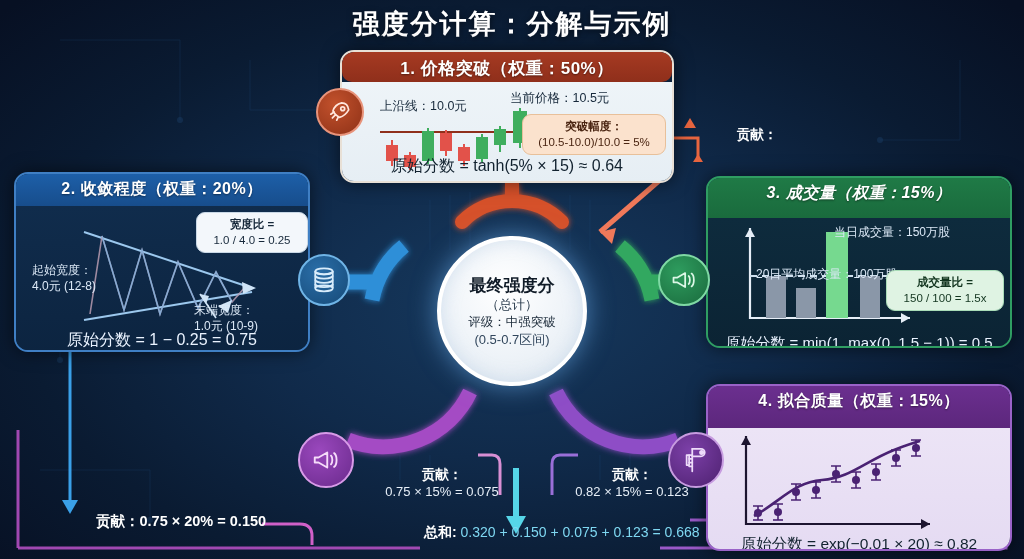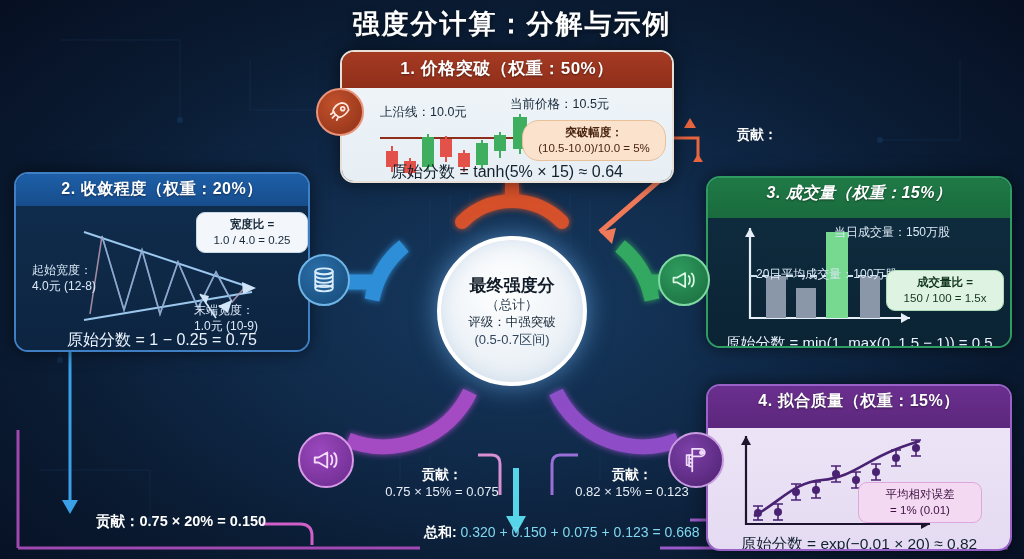--- a/index.html
+++ b/index.html
@@ -24,21 +24,21 @@
     box-shadow:0 0 18px rgba(0,0,0,.55);
   }
   .card .hd {
     text-align:center; color:#fff; font-weight:bold;
     letter-spacing:.5px; text-shadow:0 1px 2px rgba(0,0,0,.45);
   }
   .card .bd { position:relative; }
 
   
   #card1 { left:340px; top:50px; width:334px; height:133px; border-color:#e8e0d6; }
-  #card1 .hd { background:linear-gradient(180deg,#a63a22,#8f2f1b); font-size:17px; padding:5px 0 8px; }
+  #card1 .hd { background:linear-gradient(180deg,#a63a22,#8f2f1b); font-size:17px; padding:5px 0 2px;border-radius:10px; }
   #card1 .bd { background:linear-gradient(180deg,#eef4f8,#e6eef4); height:101px; }
 
   
   #card2 { left:14px; top:172px; width:296px; height:180px; border-color:#3f7fc4; }
   #card2 .hd { background:linear-gradient(180deg,#1d5fa8,#174d8c); font-size:16px; padding:5px 0 6px; }
   #card2 .bd { background:linear-gradient(180deg,#102c4c,#0c2440); height:148px; }
 
   
   #card3 { left:706px; top:176px; width:306px; height:172px; border-color:#2f9d62; }
   #card3 .hd { background:linear-gradient(180deg,#1f7a46,#1a6b3d); font-size:16px; padding:5px 0 14px;font-style:italic; }
@@ -240,21 +240,21 @@
             <line x1="124" y1="22" x2="124" y2="48"></line>
               <rect x="119" y="26" width="10" height="14"></rect>
             <line x1="144" y1="4" x2="144" y2="44"></line>
               <rect x="138" y="8" width="12" height="30"></rect>
           </g>
         </g>
       </svg>
       <span class="lbl dark" style="left:38px;top:16px;font-size:12.5px;">上沿线：10.0元</span>
       <span class="lbl dark" style="left:168px;top:8px;font-size:12.5px;">当前价格：10.5元</span>
 
-      <div class="callout peach" style="left:180px;top:32px;width:144px;border-radius:17px;">
+      <div class="callout peach" style="left:180px;top:32px;width:144px;">
         <b>突破幅度：</b><br>
         <span>(10.5-10.0)/10.0 = 5%</span>
       </div>
 
       <div class="formula dark" style="top:74px;">原始分数 = tanh(5% × 15) ≈ 0.64</div>
     </div>
   </div>
 
   <div class="badge" id="b1" style="left:316px;top:88px;width:48px;height:48px;background:radial-gradient(circle at 38% 32%,#c2512c,#8e3117);border:2px solid #e8937a;">
     <svg width="26" height="26" viewBox="0 0 24 24" fill="none" stroke="#ffe6dc" stroke-width="1.6" stroke-linecap="round" stroke-linejoin="round">
@@ -405,24 +405,20 @@
           <circle cx="64" cy="60" r="4"></circle>
             <circle cx="84" cy="58" r="4"></circle>
           <circle cx="104" cy="42" r="4"></circle>
             <circle cx="124" cy="48" r="4"></circle>
           <circle cx="144" cy="40" r="4"></circle>
             <circle cx="164" cy="26" r="4"></circle>
           <circle cx="184" cy="16" r="4"></circle>
         </g>
       </svg>
 
-      <div class="callout pink" style="left:150px;top:54px;width:124px;">
-        <span>平均相对误差</span><br>
-        <span>= 1% (0.01)</span>
-      </div>
 
       <div class="formula dark" style="top:106px;font-size:15.5px;">原始分数 = exp(−0.01 × 20) ≈ 0.82</div>
     </div>
   </div>
 
   <div class="badge" style="left:668px;top:432px;width:56px;height:56px;background:radial-gradient(circle at 38% 32%,#7c40a8,#4e2170);border:2px solid #c79ce0;">
     <svg width="30" height="30" viewBox="0 0 24 24" fill="none" stroke="#eedcfa" stroke-width="1.4" stroke-linecap="round" stroke-linejoin="round">
       <path d="M9 3h7a3 3 0 0 1 0 6H9"></path>
       <circle cx="16.5" cy="6" r="1.3" fill="#eedcfa"></circle>
       <path d="M9 3v18"></path>

